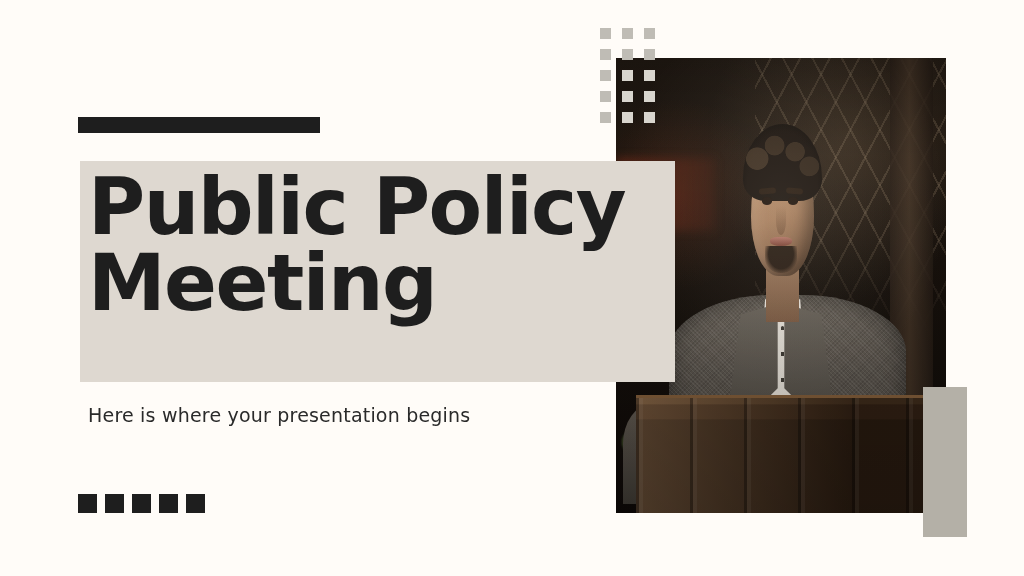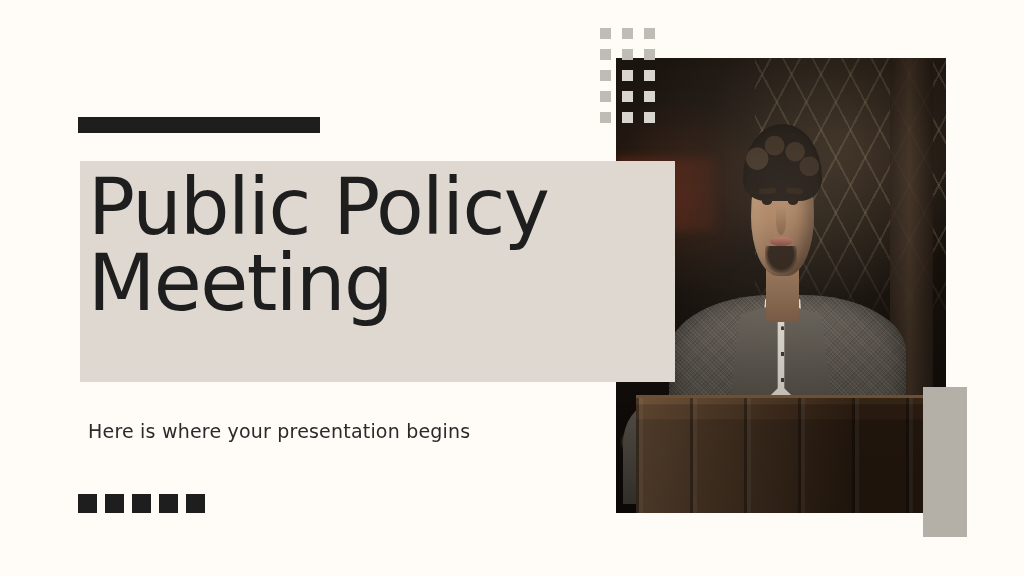--- a/index.html
+++ b/index.html
@@ -190,30 +190,30 @@
     z-index: 6;
   }
 
   
   #title {
     position:absolute; left:88px; top:169px;
     width:600px;
     z-index: 7;
     color:#1E1E1E;
     font-family: "DejaVu Sans", sans-serif;
-    font-weight: 400;
+    font-weight: 700;
     font-size: 78px;
     line-height: 0.98;
     letter-spacing: -1.5px;
     white-space: pre-line;
   }
 
   
   #subtitle {
-    position:absolute; left:88px; top:420px;
+    position:absolute; left:88px; top:404px;
     z-index: 7;
     color:#2A2A2A;
     font-family: "DejaVu Sans", sans-serif;
     font-weight: 400;
     font-size: 19px;
     letter-spacing: .2px;
   }
 
   
   #dashes {

